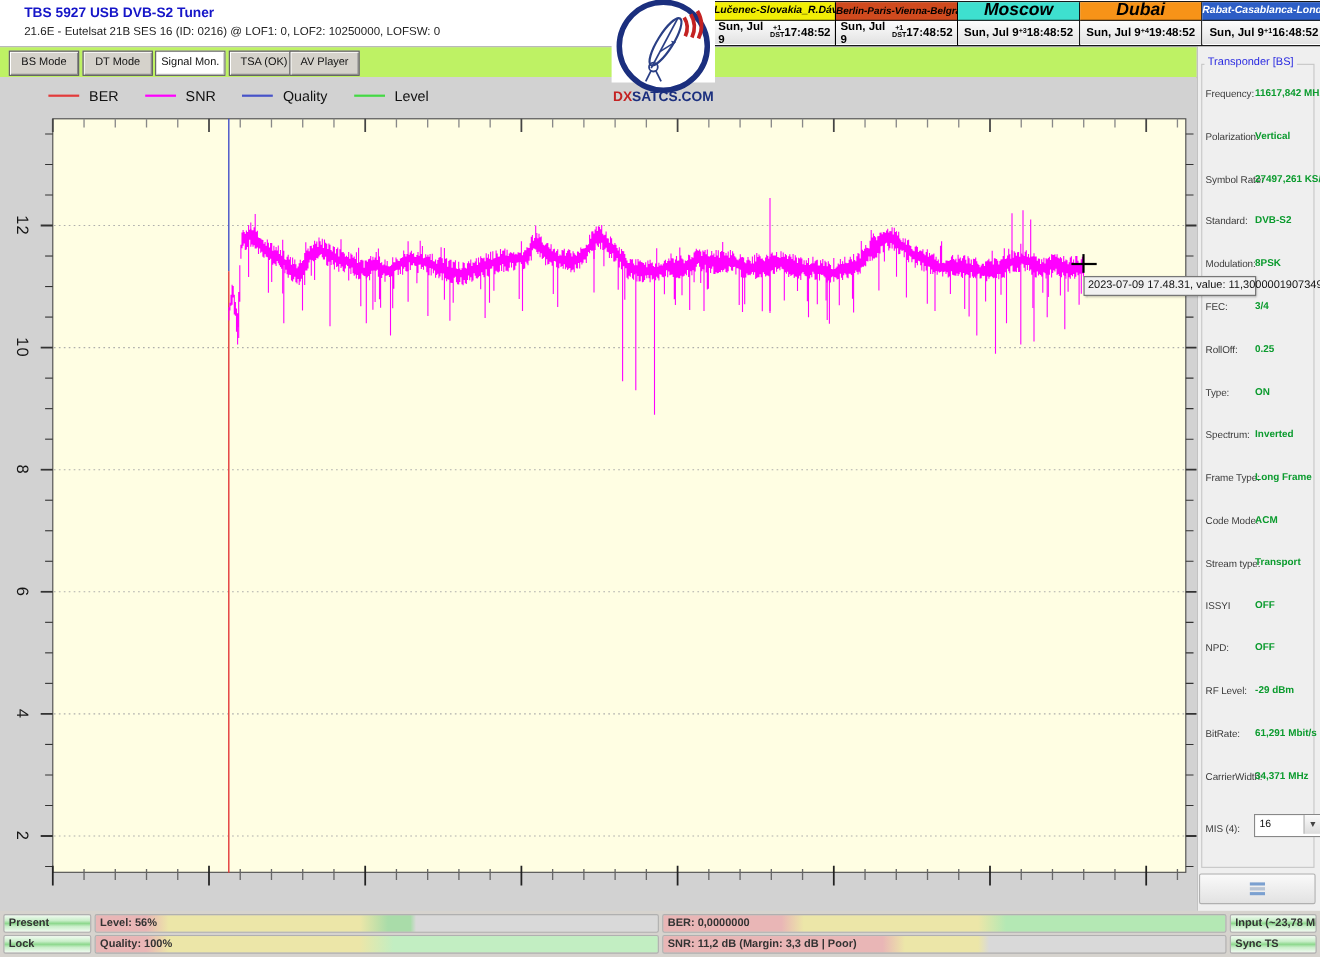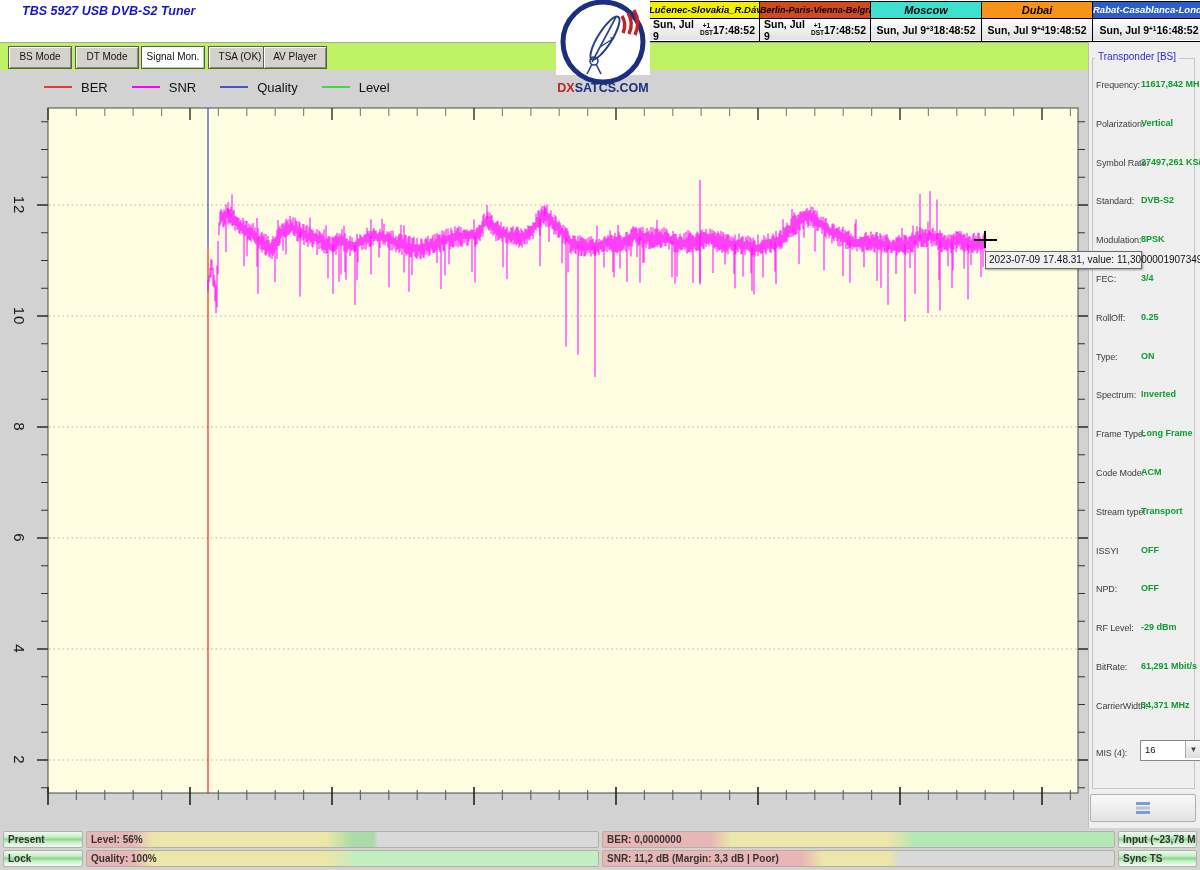--- a/index.html
+++ b/index.html
@@ -3,30 +3,30 @@
 <meta charset="utf-8">
 <style>
   html,body{margin:0;padding:0}
   body{
     width:1200px;height:870px;position:relative;overflow:hidden;
     background:#d6d3ce;font-family:"Liberation Sans",sans-serif;
     -webkit-font-smoothing:antialiased;
   }
   
   .header{position:absolute;left:0;top:0;width:1200px;height:42px;background:#ffffff;border-bottom:1px solid #a8a8a8}
-  .title{position:absolute;left:22px;top:4px;font-size:12.5px;font-weight:bold;color:#1515c8;font-style:italic}
+  .title{position:absolute;left:22px;top:4px;font-size:12.5px;font-weight:bold;color:#1515c8;}
   .subtitle{position:absolute;left:22px;top:23px;font-size:10.5px;color:#222}
   
   .clocks{position:absolute;left:648px;top:1px;height:39px;display:flex;border:1px solid #000;background:#fff;z-index:5}
   .clock{width:110px;border-left:1px solid #000}
   .clock:first-child{border-left:none}
   .clock-name{height:16px;line-height:16px;text-align:center;font-style:italic;font-weight:bold;border-bottom:1px solid #000;white-space:nowrap;overflow:hidden}
   .c0 .clock-name{font-size:9.5px}
   .c1 .clock-name{font-size:9px}
-  .c2 .clock-name,.c3 .clock-name{font-size:11px}
+  .c2 .clock-name,.c3 .clock-name{font-size:16px}
   .c4 .clock-name{font-size:9.5px}
   .clock-time{height:21px;display:flex;align-items:center;justify-content:center;padding:0 4px;background:linear-gradient(#fdfdfd,#e2e2e2);font-size:10.5px;font-weight:bold;color:#000}
   .tz{display:flex;flex-direction:column;align-items:center;font-size:6.5px;line-height:6.5px;font-weight:bold}
   
   .logo{position:absolute;left:556px;top:0;width:94px;height:75px;background:#fff;z-index:6}
   
   .tabbar{position:absolute;left:0;top:43px;width:1088px;height:27px;background:#bef264;border-bottom:1px solid #b91c1c}
   .tab{position:absolute;top:3px;width:62px;height:21px;line-height:20px;text-align:center;font-size:10px;color:#111;
        background:#d5d2cb;border:1px solid #5a5a5a;box-shadow:inset 1px 1px 0 #fff,inset -1px -1px 0 #8a8a8a;cursor:default}
   .tab.active{background:#fff;box-shadow:inset 1px 1px 0 #fff,inset -1px -1px 0 #c0c0c0}
@@ -75,20 +75,21 @@
   .pos-snr{left:602px;top:850px;width:513px;
     background:linear-gradient(to right,#e9b6b6 0%,#e9b6b6 39%,#ece6a8 43%,#ece6a8 56%,#d9d9d9 58%,#d9d9d9 100%)}
   .pos-input{left:1118px;top:831px;width:79px}
   .pos-sync{left:1118px;top:850px;width:79px}
 </style>
 </head>
 <body>
 
 <div class="header">
   <div class="title">TBS 5927 USB DVB-S2 Tuner</div>
+  <div class="subtitle">21.6E - Eutelsat 21B  SES 16 (ID: 0216) @ LOF1: 0, LOF2: 10250000, LOFSW: 0</div>
 </div>
 
 <div class="clocks">
   <div class="clock c0">
     <div class="clock-name" style="background:#f2ee06;color:#000">Lučenec-Slovakia_R.Dávid</div>
     <div class="clock-time">
       <span>Sun, Jul 9</span>
       <span class="tz">
           <span>+1</span>
           <span>DST</span>

